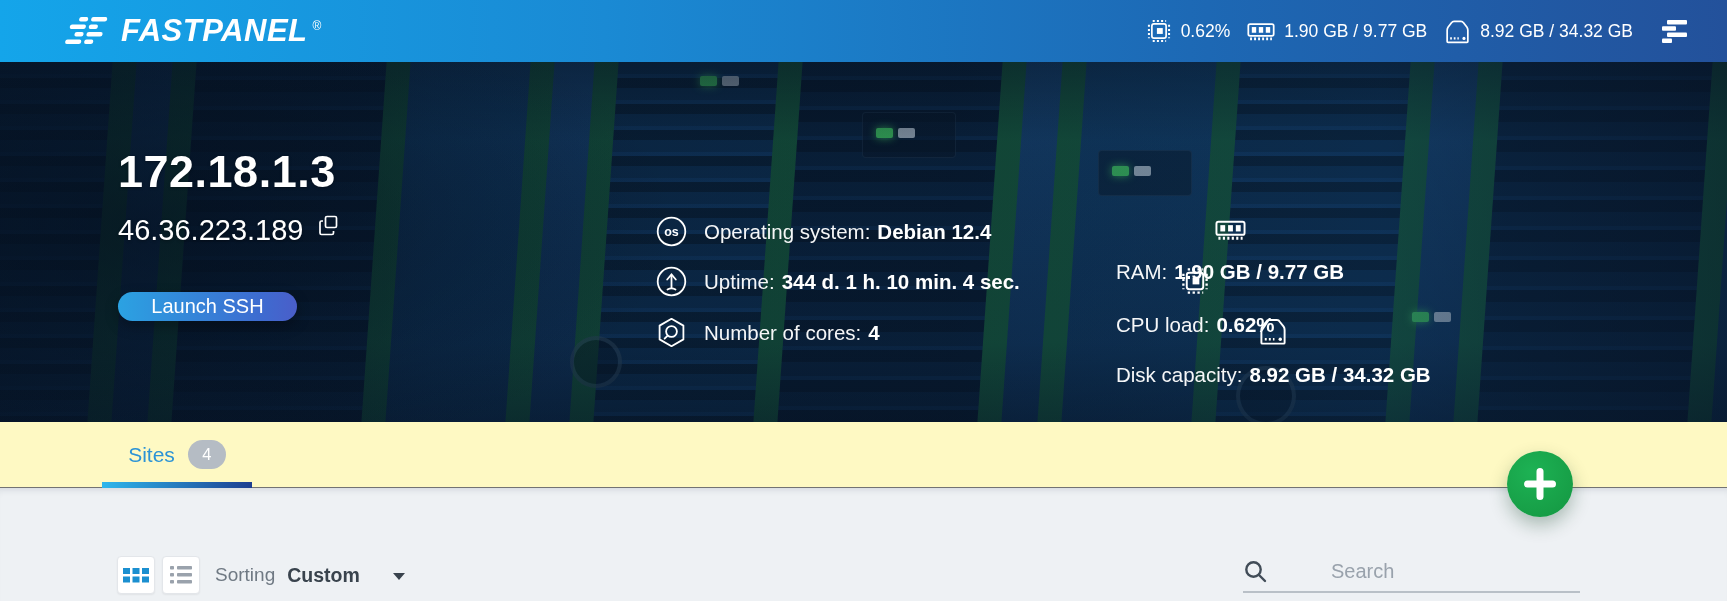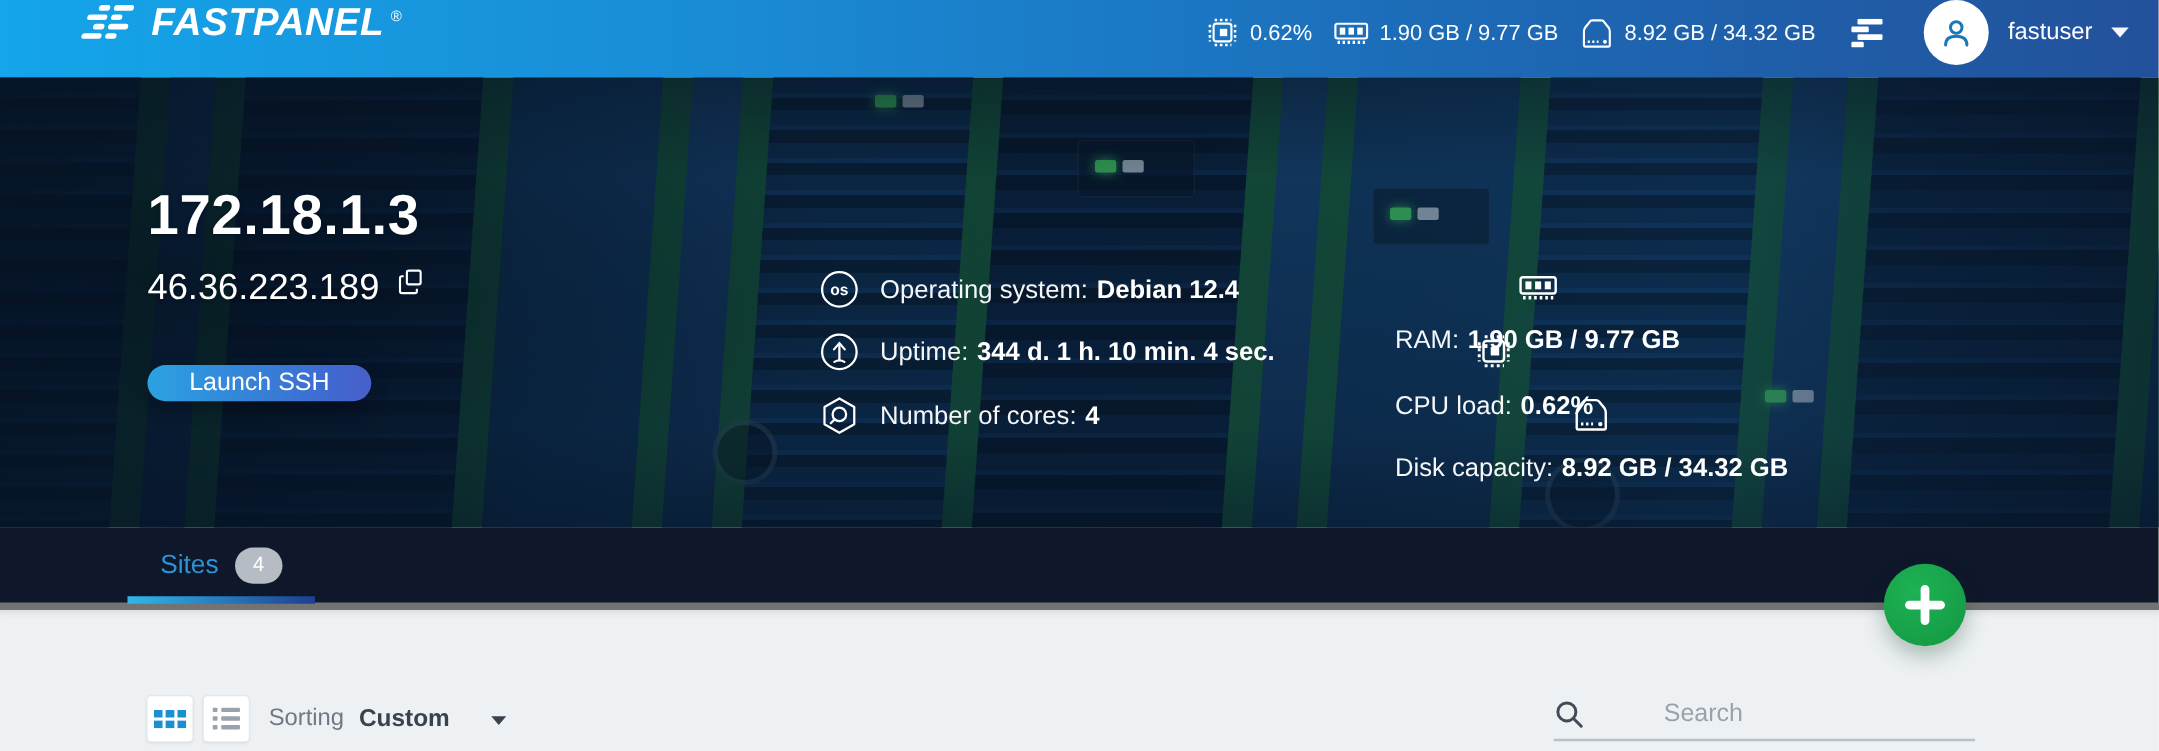--- a/index.html
+++ b/index.html
@@ -2,21 +2,21 @@
 <html><head>
 <meta charset="utf-8">
 <style>
   html,body{margin:0;padding:0;background:#fff;}
   .app{position:relative;width:1727px;height:601px;overflow:hidden;
        font-family:"Liberation Sans","DejaVu Sans",sans-serif;-webkit-font-smoothing:antialiased;}
 
   
   .topbar{position:absolute;left:0;top:0;width:100%;height:62px;box-sizing:border-box;
     background:linear-gradient(90deg,#14a5ea 0%,#1a8ad4 35%,#1d68b4 70%,#23519b 100%);
-    display:flex;align-items:flex-start;padding:0 24px 0 64px;color:#fff;}
+    display:flex;align-items:center;padding:0 24px 0 64px;color:#fff;}
   .logo{display:flex;align-items:center;gap:13px;cursor:pointer;}
   .logo-text{font-size:31px;font-weight:bold;font-style:italic;letter-spacing:.5px;}
   .reg{font-size:12px;font-style:normal;font-weight:normal;display:inline-block;transform:translateY(-11px);margin-left:5px;}
   .topbar-right{margin-left:auto;display:flex;align-items:center;gap:17px;font-size:17.5px;}
   .stat{display:flex;align-items:center;gap:9px;white-space:nowrap;}
   .menu-btn{margin:0 14px 0 12px;cursor:pointer;display:flex;align-items:center;}
   .user{display:flex;align-items:center;gap:15px;cursor:pointer;}
   .avatar{width:52px;height:52px;border-radius:50%;background:#fff;display:flex;align-items:center;justify-content:center;}
   .username{font-size:19px;}
   .caret-down{width:0;height:0;border-left:7px solid transparent;border-right:7px solid transparent;
@@ -48,22 +48,22 @@
     background:linear-gradient(90deg,#2ba2e2,#3e6bd0 80%,#4a5ec9);color:#fff;font-size:20px;
     font-family:inherit;cursor:pointer;box-shadow:0 5px 14px rgba(0,0,0,.28);}
   .info-row{position:absolute;display:flex;align-items:center;gap:17px;font-size:20.5px;white-space:nowrap;}
   .info-row .ic{flex:0 0 auto;line-height:0;}
   .info-label{color:rgba(255,255,255,.96);}
   .info-value{font-weight:bold;margin-left:7px;}
   .col-l{left:656px;} .col-r{left:1116px;flex-direction:column;}
   .row-0{top:154px;} .row-1{top:204px;} .row-2{top:255px;}
 
   
-  .tabstrip{position:absolute;top:422px;left:0;width:100%;height:66px;background:#0f172a;
-    border-bottom:6px solid #737373;box-sizing:border-box;padding-left:16px;}
+  .tabstrip{position:absolute;top:422px;left:0;width:100%;height:66px;background:#fef9c3;
+    border-bottom:1px solid #737373;box-sizing:border-box;padding-left:16px;}
   .tab{position:absolute;left:102px;top:0;height:100%;width:150px;display:flex;align-items:center;
     justify-content:center;gap:13px;cursor:pointer;}
   .tab-label{color:#2b93d6;font-size:21px;}
   .tab-badge{min-width:38px;height:29px;padding:0 9px;box-sizing:border-box;border-radius:15px;background:#b5bcc4;
     color:#fff;font-size:16.5px;display:flex;align-items:center;justify-content:center;}
   .tab-underline{position:absolute;left:0;bottom:-1px;width:100%;height:6px;
     background:linear-gradient(90deg,#2fb7ec,#1d3e90);}
 
   
   .content{position:absolute;top:488px;left:0;width:100%;height:113px;background:#eef1f4;
@@ -153,30 +153,20 @@
         <svg width="27" height="23" viewBox="0 0 27 23">
           <g fill="#ffffff">
             <rect x="5" y="0" width="20" height="4.6" rx="1"></rect>
             <rect x="0" y="6.2" width="14" height="4.6" rx="1"></rect>
             <rect x="5" y="12.4" width="20" height="4.6" rx="1"></rect>
             <rect x="0" y="18.4" width="10" height="4.6" rx="1"></rect>
           </g>
         </svg>
       </div>
 
-      <div class="user">
-        <div class="avatar">
-          <svg width="26" height="26" viewBox="0 0 26 26" fill="none" stroke="#1879ba" stroke-width="2.4" stroke-linecap="round">
-            <circle cx="13" cy="9" r="4.6"></circle>
-            <path d="M4.5 23 q0-7 8.5-7 q8.5 0 8.5 7"></path>
-          </svg>
-        </div>
-        <span class="username">fastuser</span>
-        <span class="caret-down"></span>
-      </div>
     </div>
   </header>
 
   <section class="hero">
     <div class="hero-bg">
       <div class="rack slats" style="width:150px"></div>
       <div class="rack frame" style="width:36px"></div>
       <div class="rack dark" style="width:190px"></div>
       <div class="rack panel" style="width:120px"></div>
       <div class="rack frame" style="width:40px"></div>

